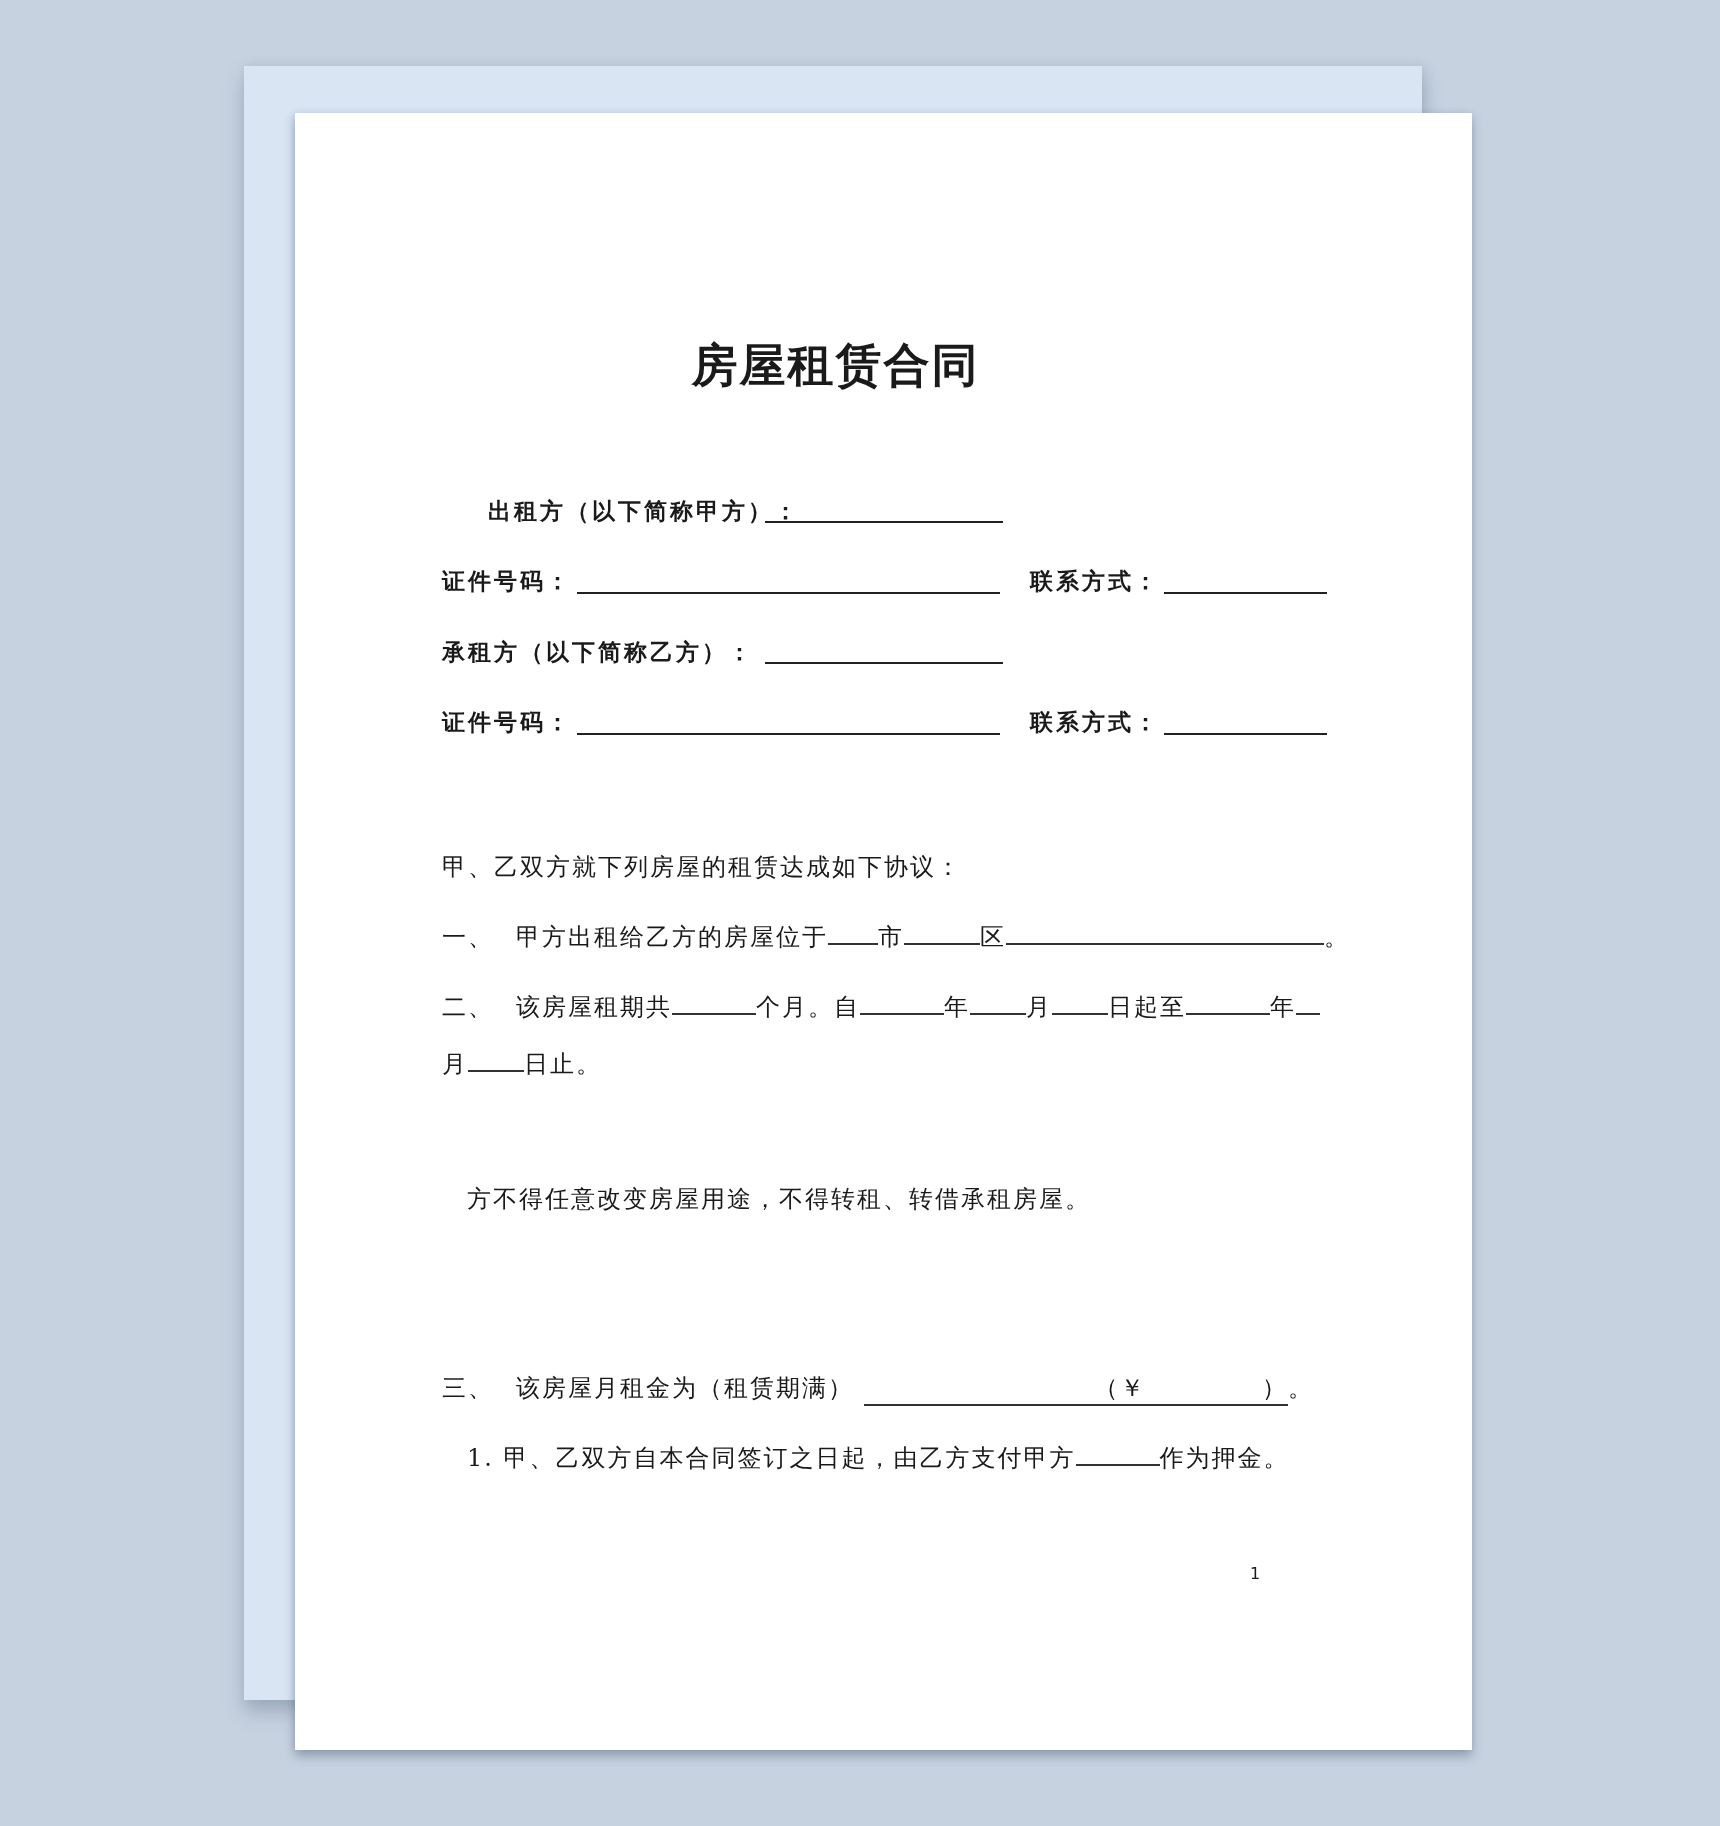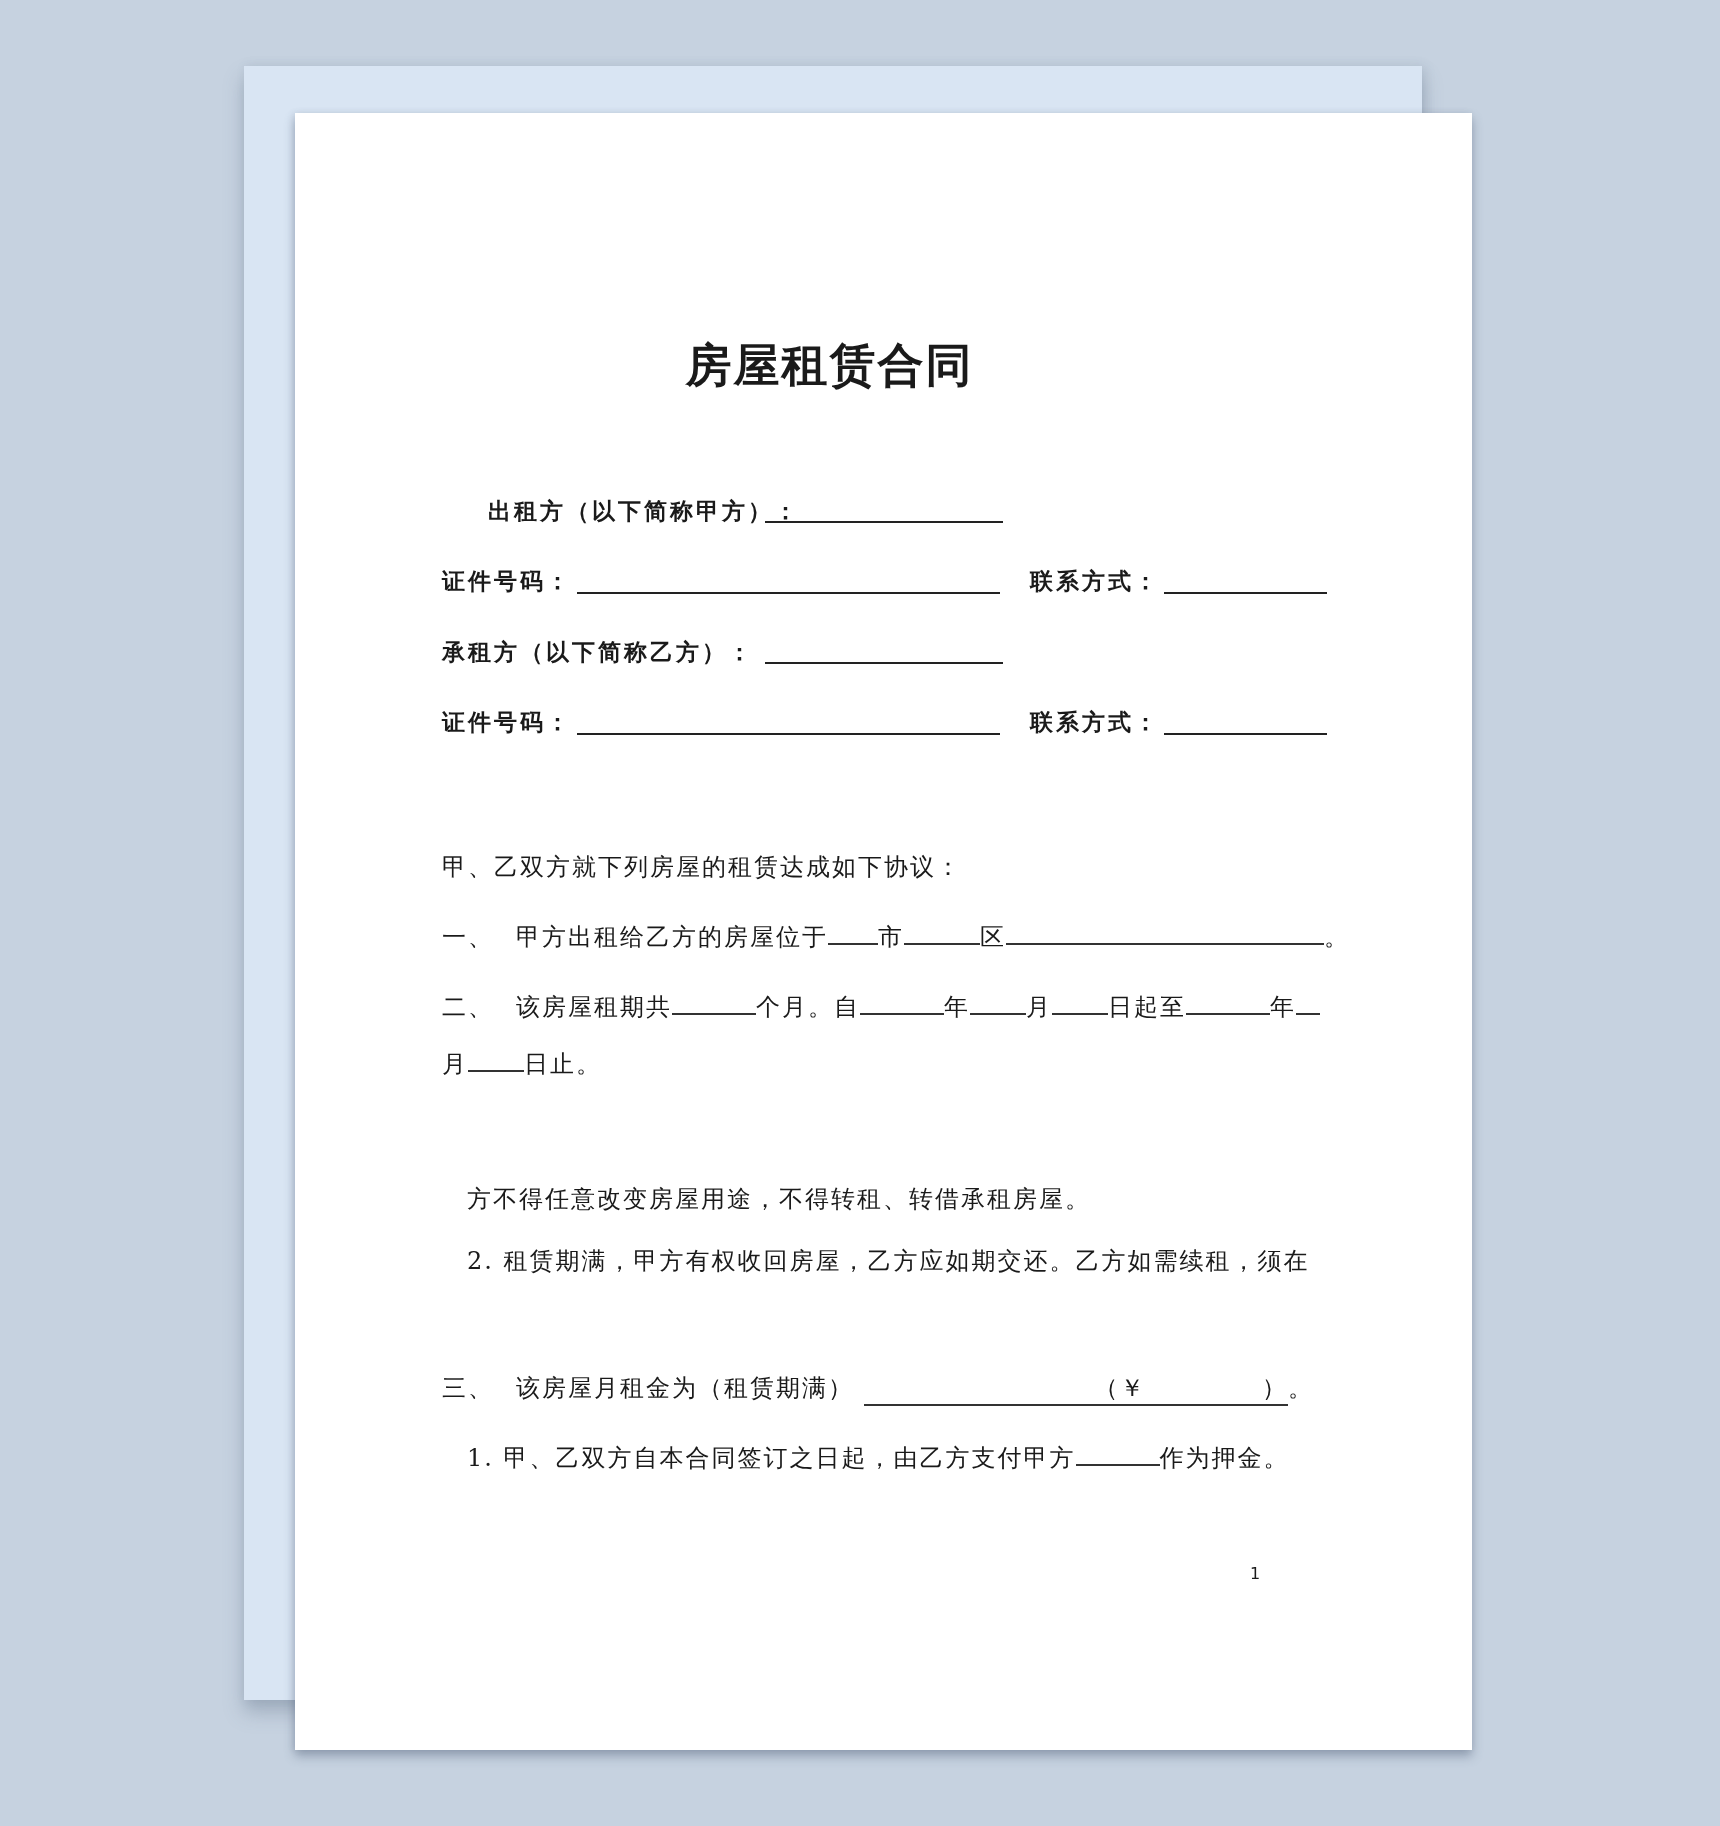--- a/index.html
+++ b/index.html
@@ -17,21 +17,21 @@
     box-shadow: 0 12px 18px rgba(90,105,130,0.35), 3px 0 10px rgba(90,105,130,0.15);
   }
   .front-page {
     position: absolute; left: 295px; top: 113px;
     width: 1177px; height: 1637px;
     background: #ffffff;
     box-shadow: 0 6px 10px rgba(80,95,120,0.45), -2px 0 6px rgba(80,95,120,0.12);
   }
   .abs { position: absolute; white-space: nowrap; }
   .title {
-    left: 10px; width: 1049px; top: 222px; text-align: center;
+    left: 16px; width: 1049px; top: 222px; text-align: center;
     font-family: "DejaVu Sans", "Liberation Sans", sans-serif;
     font-weight: bold; font-size: 46px; letter-spacing: 2px;
   }
   .hdr {
     font-family: "DejaVu Sans", "Liberation Sans", sans-serif;
     font-weight: bold; font-size: 23px; letter-spacing: 3px;
   }
   .uline { position: absolute; height: 0; border-bottom: 2px solid #222; }
   .body-t { font-size: 24px; letter-spacing: 2px; }
   .blank { display: inline-block; border-bottom: 2px solid #333; height: 22px; vertical-align: baseline; }
@@ -73,21 +73,20 @@
 
   <div class="abs body-t" style="left:147px; top:878px;">
     <span>二、</span><span style="display:inline-block;width:22px;"></span><span>该房屋租期共</span><span class="blank" style="width:84px;"></span><span>个月。自</span><span class="blank" style="width:84px;"></span><span>年</span><span class="blank" style="width:56px;"></span><span>月</span><span class="blank" style="width:56px;"></span><span>日起至</span><span class="blank" style="width:84px;"></span><span>年</span><span class="blank" style="width:24px;"></span>
   </div>
   <div class="abs body-t" style="left:147px; top:935px;">
     <span>月</span><span class="blank" style="width:56px;"></span><span>日止。</span>
   </div>
 
   <div class="abs body-t" style="left:172px; top:1062px;margin-top:8px;">方不得任意改变房屋用途，不得转租、转借承租房屋。</div>
 
-  <div class="abs body-t" style="left:172px; top:1132px;">2. 租赁期满，甲方有权收回房屋，乙方应如期交还。乙方如需续租，须在</div>
 
   <div class="abs body-t" style="left:147px; top:1259px;">
     <span>三、</span><span style="display:inline-block;width:22px;"></span><span>该房屋月租金为（租赁期满）</span><span style="display:inline-block;width:10px;"></span><span style="display:inline-block;border-bottom:2px solid #333;position:relative;"><span style="display:inline-block;width:230px;"></span><span>（￥</span><span style="display:inline-block;width:116px;"></span><span>）</span></span><span>。</span>
   </div>
 
   <div class="abs body-t" style="left:172px; top:1329px;">
     <span>1. 甲、乙双方自本合同签订之日起，由乙方支付甲方</span><span class="blank" style="width:84px;"></span><span>作为押金。</span>
   </div>
 
   <div class="abs page-num" style="left:955px; top:1451px;">1</div>

